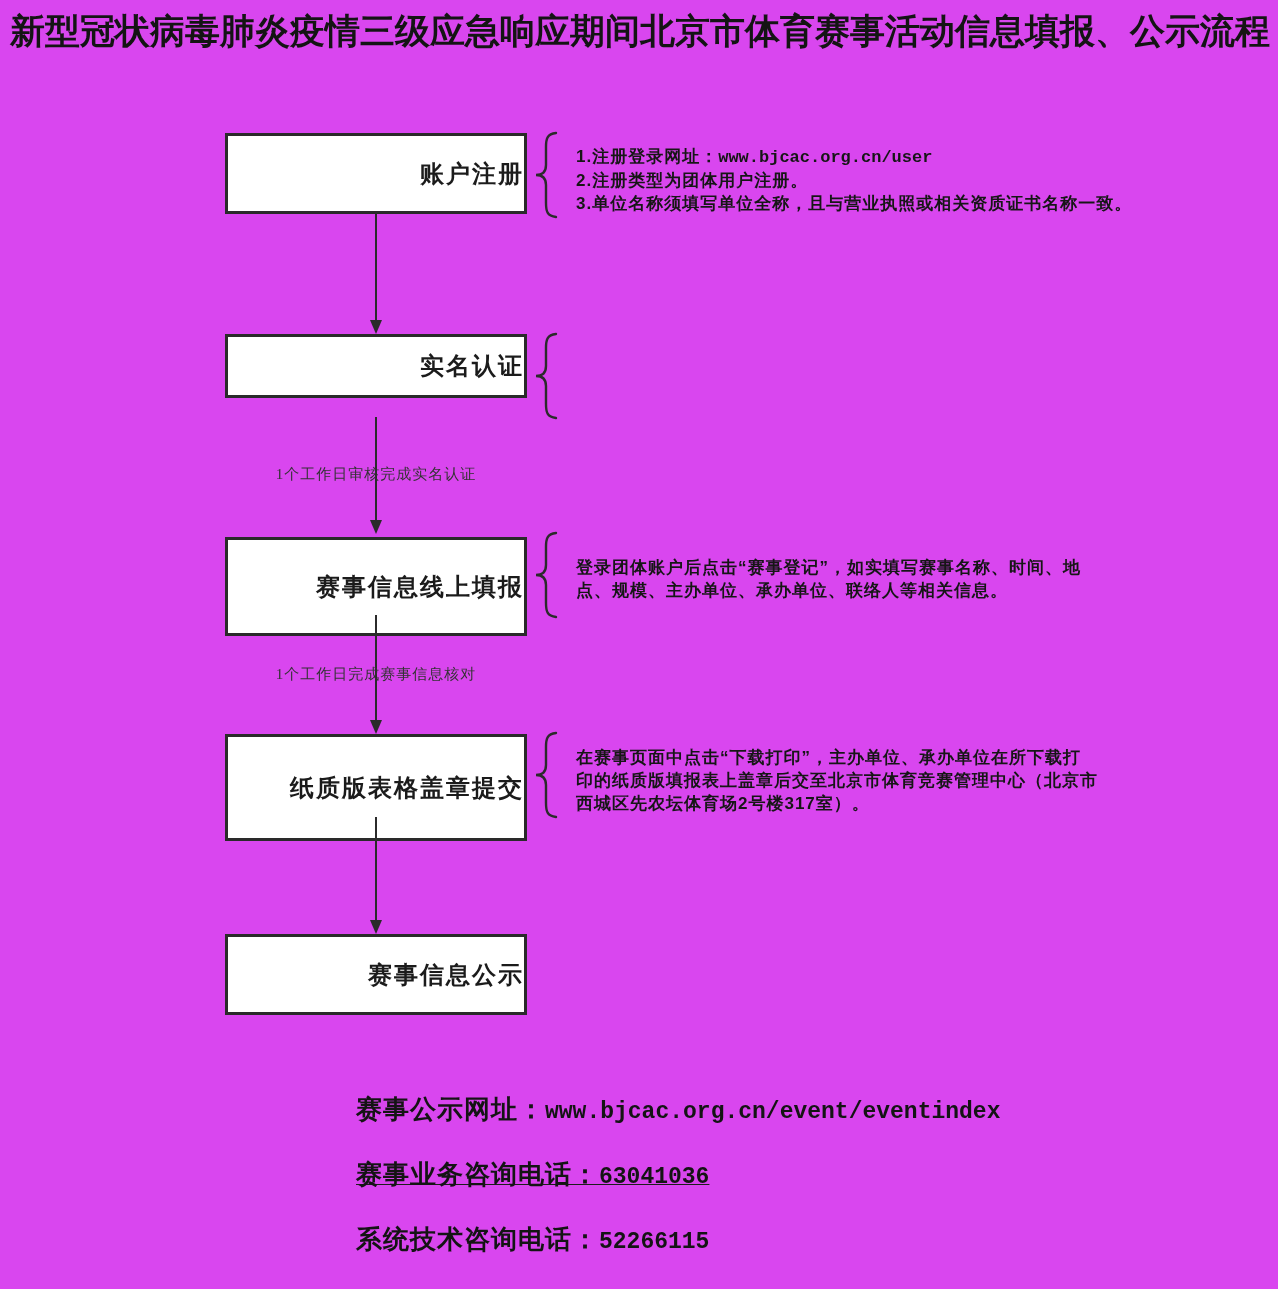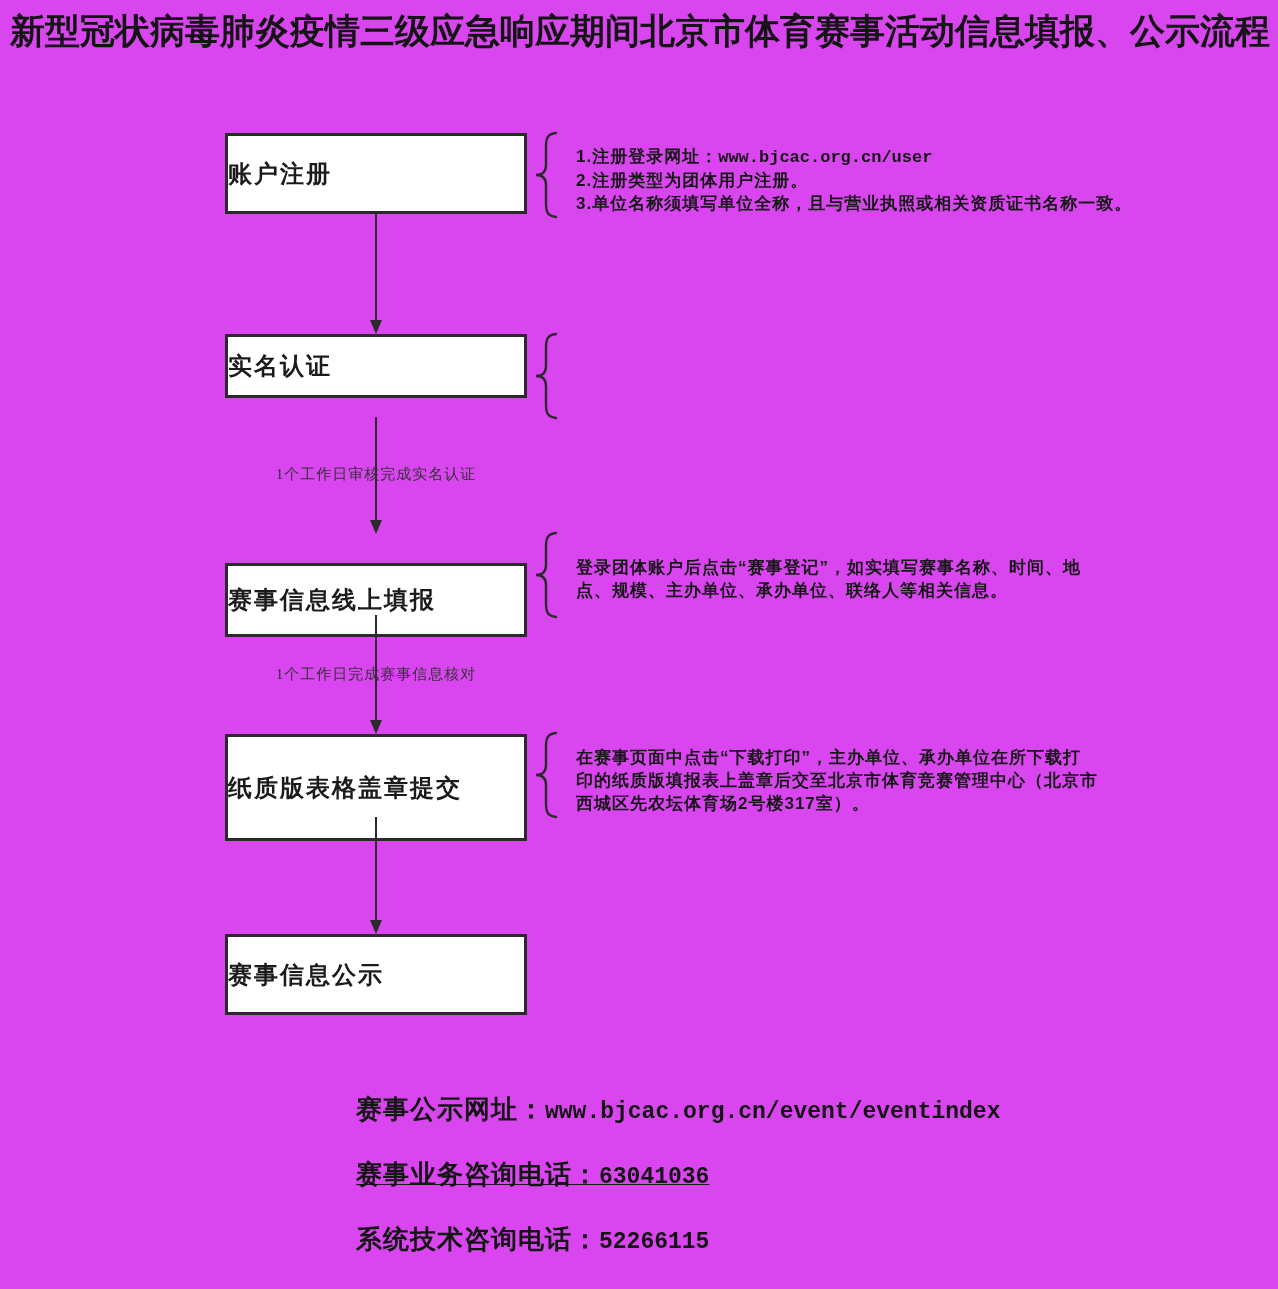--- a/index.html
+++ b/index.html
@@ -9,21 +9,21 @@
   }
   .title{
     position:absolute;left:10px;top:8px;width:1264px;
     font-family:"Liberation Serif",serif;font-weight:bold;
     font-size:35px;line-height:48px;letter-spacing:0;
     color:#141414;white-space:nowrap;
   }
   .fbox{
     position:absolute;left:225px;width:302px;box-sizing:border-box;
     border:3px solid #2a2a2a;background:#ffffff;
-    display:flex;align-items:center;justify-content:flex-start;
+    display:flex;align-items:center;justify-content:flex-end;
   }
   .fbox .lbl{
     font-family:"Liberation Serif",serif;font-weight:bold;
     font-size:24px;letter-spacing:2px;color:#1b1b1b;white-space:nowrap;
   }
   .vline{position:absolute;left:375px;width:2px;background:#2b2b2b;}
   .ahead{
     position:absolute;left:370px;width:0;height:0;
     border-left:6px solid transparent;border-right:6px solid transparent;
     border-top:14px solid #2b2b2b;
@@ -85,21 +85,21 @@
   <span class="brace" style="top:332px;">
     <svg width="26" height="88" viewBox="0 0 26 88" fill="none" xmlns="http://www.w3.org/2000/svg">
       <path d="M24 2 C15 3 14 8 14 16 L14 34 C14 41 10 44 4 44 C10 44 14 47 14 54 L14 72 C14 80 15 85 24 86" stroke="#2b2b2b" stroke-width="2.4" fill="none" stroke-linecap="round"></path>
     </svg>
   </span>
 
   <div class="vline" style="top:417px;height:103px;"></div>
   <div class="alabel" style="top:466px;">1个工作日审核完成实名认证</div>
   <div class="ahead" style="top:520px;"></div>
 
-  <div class="fbox" style="top:563px;height:74px;">
+  <div class="fbox" style="top:537px;height:99px;">
     <span class="lbl">赛事信息线上填报</span>
   </div>
   <span class="brace" style="top:531px;">
     <svg width="26" height="88" viewBox="0 0 26 88" fill="none" xmlns="http://www.w3.org/2000/svg">
       <path d="M24 2 C15 3 14 8 14 16 L14 34 C14 41 10 44 4 44 C10 44 14 47 14 54 L14 72 C14 80 15 85 24 86" stroke="#2b2b2b" stroke-width="2.4" fill="none" stroke-linecap="round"></path>
     </svg>
   </span>
   <div class="note" style="top:556px;">
     <div class="line">登录团体账户后点击“赛事登记”，如实填写赛事名称、时间、地</div>
     <div class="line">点、规模、主办单位、承办单位、联络人等相关信息。</div>

